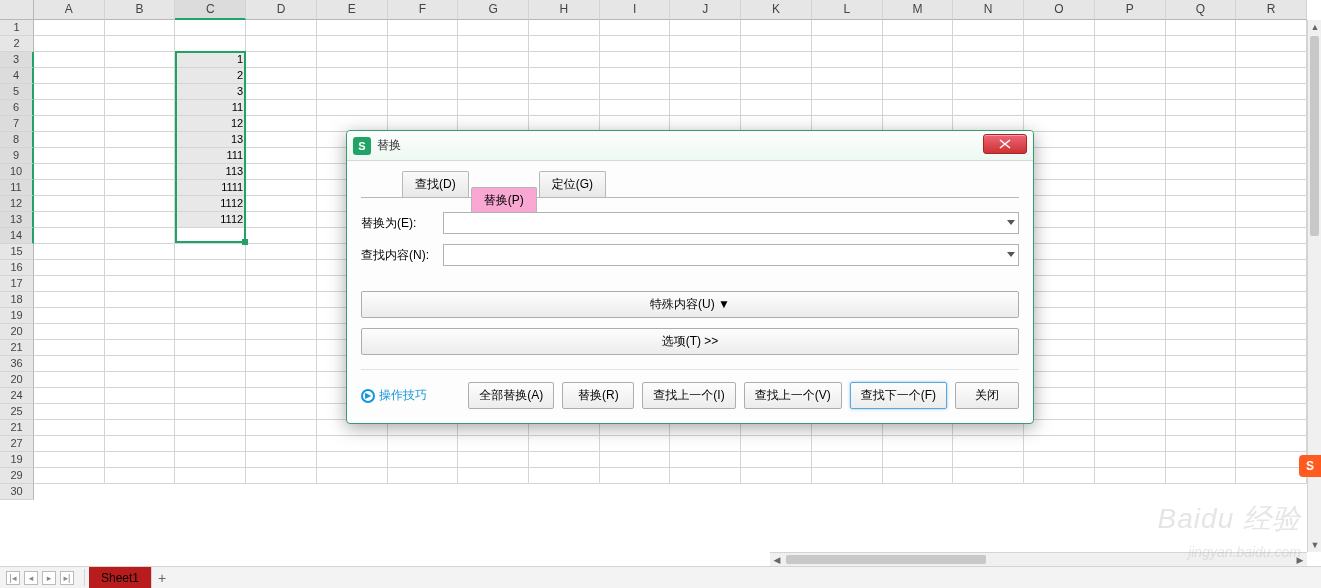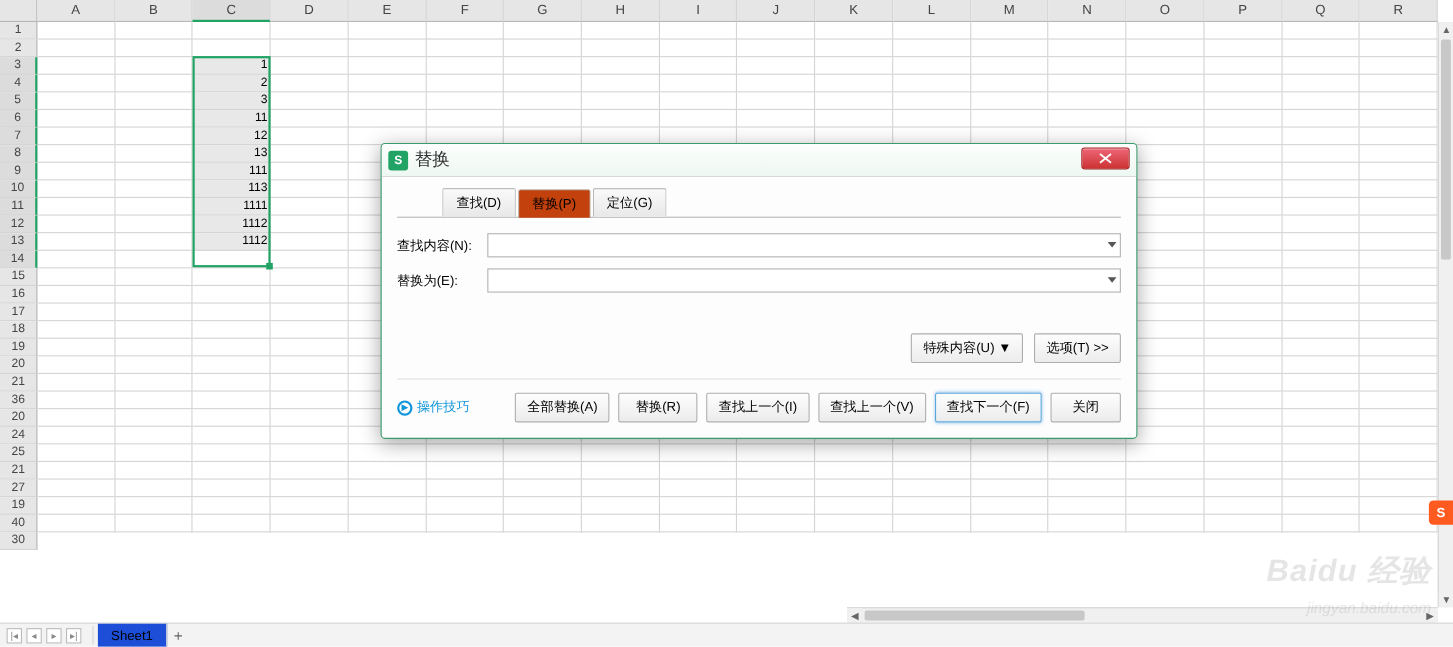--- a/index.html
+++ b/index.html
@@ -31,52 +31,52 @@
   .hscroll-container .sb-btn { position: absolute; }
   .hscroll-container .sb-btn.left { left: 0; }
   .hscroll-container .sb-btn.right { right: 0; }
   .hscroll-container .hthumb { position: absolute; top: 2px; bottom: 2px; left: 16px; width: 200px; background: #c8c8c8; border-radius: 2px; }
 
   
   .tabs-bar { position: absolute; left: 0; right: 0; bottom: 0; height: 22px; background: #f3f3f3; border-top: 1px solid #d4d4d4; display: flex; align-items: stretch; }
   .tab-nav { display: flex; align-items: center; gap: 4px; padding: 0 6px; }
   .tab-nav-btn { width: 14px; height: 14px; background: #fff; border: 1px solid #bbb; display: flex; align-items: center; justify-content: center; color: #888; font-size: 9px; cursor: pointer; }
   .tab-divider { width: 1px; background: #d4d4d4; margin: 2px 4px; }
-  .sheet-tab { padding: 0 12px; background: #1d4ed8; border-right: 1px solid #d4d4d4; display: flex; align-items: center; font-size: 12px; cursor: pointer; }
+  .sheet-tab { padding: 0 12px; background: #b91c1c; border-right: 1px solid #d4d4d4; display: flex; align-items: center; font-size: 12px; cursor: pointer; }
   .sheet-add { width: 20px; display: flex; align-items: center; justify-content: center; color: #666; font-size: 14px; cursor: pointer; }
 
   
   .dialog { position: absolute; left: 346px; top: 130px; width: 688px; background: #fdfdfd; border: 1px solid #3a9c6e; border-radius: 4px; box-shadow: 0 4px 18px rgba(0,0,0,.35); }
   .dlg-title { height: 30px; background: linear-gradient(#fcfefd,#eef8f2); border-bottom: 1px solid #d8d8d8; display: flex; align-items: center; padding: 0 6px; border-radius: 4px 4px 0 0; position: relative; }
   .dlg-icon { width: 18px; height: 18px; background: #21a366; border-radius: 3px; margin-right: 6px; display: flex; align-items: center; justify-content: center; color: #fff; font-weight: bold; font-size: 11px; }
-  .dlg-title-text { font-size: 16px; color: #333; }
+  .dlg-title-text { font-size: 12px; color: #333; }
   .dlg-close { position: absolute; right: 6px; top: 3px; width: 44px; height: 20px; background: linear-gradient(#e67,#c33); border: 1px solid #a22; border-radius: 3px; display: flex; align-items: center; justify-content: center; cursor: pointer; box-shadow: inset 0 1px 0 rgba(255,255,255,.4); }
   .dlg-close svg { width: 12px; height: 10px; }
   .dlg-body { padding: 10px 14px 14px; position: relative; }
   
   .dlg-tabs { display: flex; border-bottom: 1px solid #b8b8b8; margin-bottom: 14px; padding-left: 41px; }
   .dlg-tab { padding: 4px 12px; border: 1px solid #b8b8b8; border-bottom: none; background: linear-gradient(#fafafa,#e8e8e8); margin-right: 2px; cursor: pointer; border-radius: 2px 2px 0 0; font-size: 12px; }
-  .dlg-tab.active { background: #c2410c; position: relative; top: 1px; }
+  .dlg-tab.active { background: #f9a8d4; position: relative; top: 16px; }
   
   .form-row { display: flex; align-items: center; margin-bottom: 10px; }
   .form-label { width: 82px; font-size: 12px; }
   .combo { flex: 1; position: relative; }
   .combo input { width: 100%; height: 22px; border: 1px solid #b2b2b2; padding: 0 18px 0 4px; font-size: 12px; }
   .combo .arrow { position: absolute; right: 4px; top: 50%; margin-top: -3px; width: 0; height: 0; border-left: 4px solid transparent; border-right: 4px solid transparent; border-top: 5px solid #555; cursor: pointer; }
   
-  .opts-row { display: flex; justify-content: flex-end; gap: 10px; margin: 37px 0 14px; }
+  .opts-row { display: flex; justify-content: flex-end; gap: 10px; margin: 25px 0 14px; flex-direction: column; }
   .btn-row { display: flex; align-items: center; gap: 8px; border-top: 1px solid #e2e2e2; padding-top: 12px; }
   .dlg-btn { padding: 4px 10px; border: 1px solid #adadad; background: linear-gradient(#fdfdfd,#ececec); border-radius: 2px; font-size: 12px; cursor: pointer; min-width: 72px; text-align: center; }
   .dlg-btn.primary { border-color: #5aa7dc; box-shadow: 0 0 3px rgba(70,150,220,.6); }
   .spacer { flex: 1; }
   .tip-link { display: flex; align-items: center; gap: 4px; color: #1296db; font-size: 12px; cursor: pointer; }
   .tip-icon { width: 14px; height: 14px; border: 2px solid #1296db; border-radius: 50%; display: flex; align-items: center; justify-content: center; font-size: 8px; color: #1296db; }
 
   
-  .wm { position: absolute; right: 20px; bottom: 50px; font-size: 28px; color: rgba(150,150,150,.25); font-weight: bold; font-style: italic; letter-spacing: 1px; pointer-events: none; }
+  .wm { position: absolute; right: 20px; bottom: 50px; font-size: 28px; color: rgba(150,150,150,.25); font-weight: normal; font-style: italic; letter-spacing: 1px; pointer-events: none; }
   .wm2 { position: absolute; right: 20px; bottom: 28px; font-size: 14px; color: rgba(160,160,160,.25); font-style: italic; pointer-events: none; }
 
   .orange-badge { position: absolute; right: 0; top: 455px; width: 22px; height: 22px; background: #ff5a1f; border-radius: 4px 0 0 4px; display: flex; align-items: center; justify-content: center; color: #fff; font-weight: bold; font-size: 12px; }
 </style>
 </head>
 <body>
 
 <div class="sheet-area">
   <div class="corner"></div>
   <div class="col-headers" id="col-headers">
@@ -121,21 +121,21 @@
       <div class="row-header">19</div>
       <div class="row-header">20</div>
       <div class="row-header">21</div>
       <div class="row-header">36</div>
       <div class="row-header">20</div>
       <div class="row-header">24</div>
       <div class="row-header">25</div>
       <div class="row-header">21</div>
       <div class="row-header">27</div>
       <div class="row-header">19</div>
-      <div class="row-header">40</div>
+      <div class="row-header">29</div>
       <div class="row-header">30</div>
     </div>
   <div class="grid" id="grid">
     <div class="grid-row">
         <div class="cell"></div>
         <div class="cell"></div>
         <div class="cell"></div>
         <div class="cell"></div>
         <div class="cell"></div>
         <div class="cell"></div>
@@ -750,28 +750,28 @@
         </svg>
     </div>
   </div>
   <div class="dlg-body">
     <div class="dlg-tabs">
       <div class="dlg-tab">查找(D)</div>
       <div class="dlg-tab active">替换(P)</div>
       <div class="dlg-tab">定位(G)</div>
     </div>
     <div class="form-row">
-      <div class="form-label">查找内容(N):</div>
+      <div class="form-label">替换为(E):</div>
       <div class="combo">
         <input type="text" value="" style="">
         <div class="arrow"></div>
       </div>
     </div>
     <div class="form-row">
-      <div class="form-label">替换为(E):</div>
+      <div class="form-label">查找内容(N):</div>
       <div class="combo">
         <input type="text" value="" style="">
         <div class="arrow"></div>
       </div>
     </div>
     <div class="opts-row">
       <div class="dlg-btn">特殊内容(U) ▼</div>
       <div class="dlg-btn">选项(T) &gt;&gt;</div>
     </div>
     <div class="btn-row">

